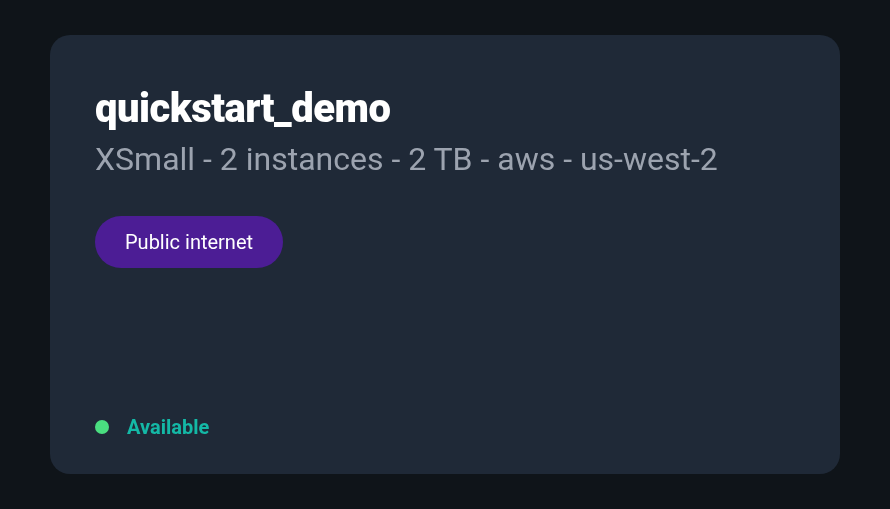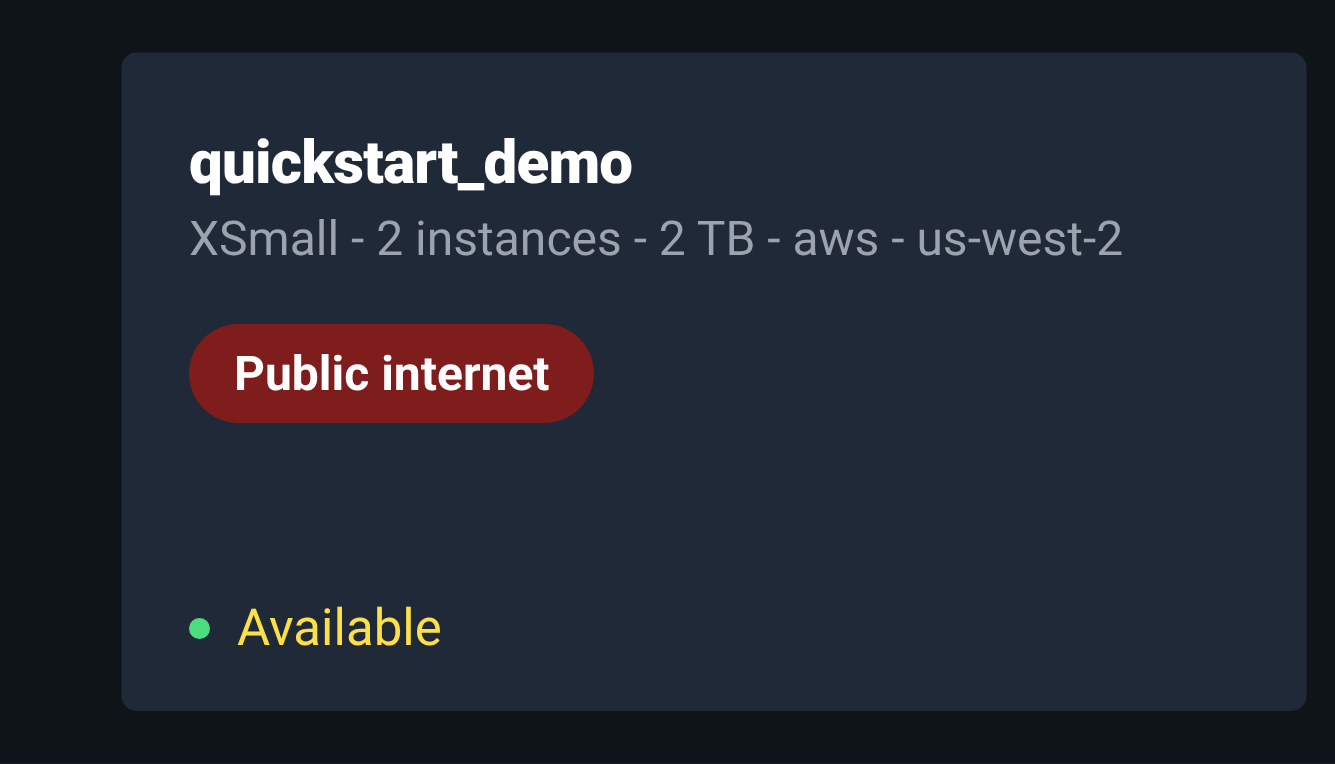--- a/index.html
+++ b/index.html
@@ -9,69 +9,68 @@
     }
     body {
       width: 890px;
       height: 509px;
       background-color: #0f1419;
       font-family: -apple-system, BlinkMacSystemFont, "Segoe UI", Roboto, Helvetica, Arial, sans-serif;
       padding: 35px 50px;
     }
     .card {
       background-color: #1f2937;
-      border-radius: 10px;
+      border-radius: 20px;
       padding: 50px 45px 35px 45px;
       width: 100%;
       height: 100%;
       display: flex;
       flex-direction: column;
-      margin-left: 31px;
     }
     .title {
       font-size: 40px;
       font-weight: 900;
       color: #ffffff;
       margin-bottom: 8px;
       letter-spacing: -0.5px;
     }
     .subtitle {
       font-size: 32px;
       color: #9ca3af;
       font-weight: 400;
       margin-bottom: 38px;
     }
     .badge {
       display: inline-block;
-      background-color: #7f1d1d;
+      background-color: #4c1d95;
       color: #ffffff;
-      font-size: 32px;
-      font-weight: 700;
+      font-size: 20px;
+      font-weight: 400;
       padding: 14px 30px;
       border-radius: 999px;
       width: fit-content;
     }
     .spacer {
       flex: 1;
     }
     .status {
       display: flex;
       align-items: center;
       gap: 18px;
     }
     .status-dot {
       width: 14px;
       height: 14px;
       border-radius: 50%;
       background-color: #4ade80;
     }
     .status-text {
-      font-size: 34px;
-      color: #fde047;
-      font-weight: 400;
+      font-size: 20px;
+      color: #14b8a6;
+      font-weight: 700;
     }
   </style>
 </head>
 <body>
 
 <div class="card">
   <div class="title">quickstart_demo</div>
   <div class="subtitle">XSmall - 2 instances - 2 TB - aws - us-west-2</div>
   <div class="badge">Public internet</div>
   <div class="spacer"></div>

